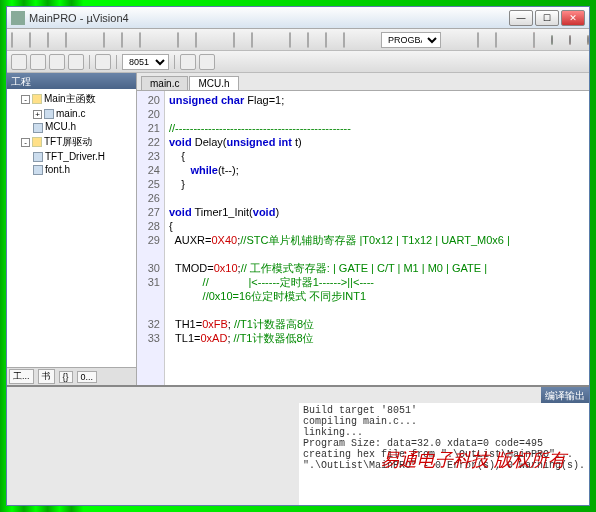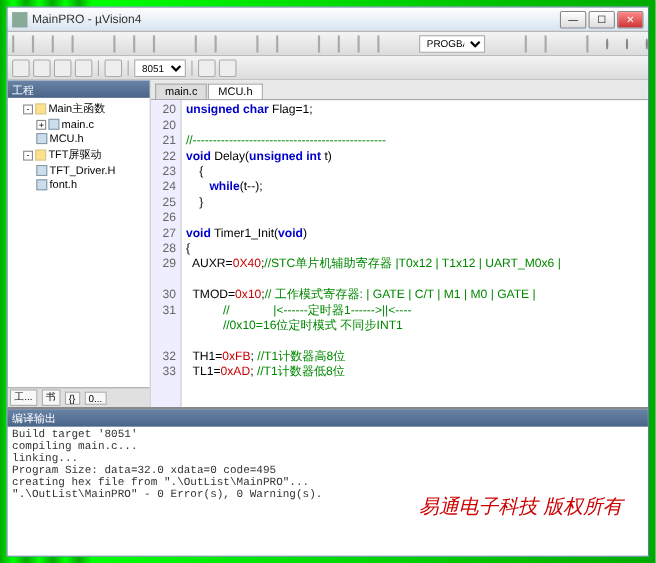--- a/index.html
+++ b/index.html
@@ -33,21 +33,21 @@
 .editor { flex: 1; display: flex; flex-direction: column; background: #fff; }
 .tabs { height: 18px; background: #e8e8e8; display: flex; align-items: flex-end; padding-left: 4px; border-bottom: 1px solid #aaa; font-size: 10px; }
 .tab { border: 1px solid #aaa; border-bottom: none; padding: 1px 8px; background: #ddd; margin-right: 1px; }
 .tab.active { background: #fff; }
 .code { flex: 1; display: flex; overflow: hidden; font-family: "Courier New", monospace; font-size: 11px; line-height: 14px; }
 .gutter { width: 28px; background: #eef; border-right: 1px solid #ccc; text-align: right; padding: 2px 4px 2px 0; color: #666; }
 .codetext { flex: 1; padding: 2px 4px; white-space: pre; overflow: hidden; }
 .kw { color: #0000cc; font-weight: bold; }
 .cm { color: #008800; }
 .op { color: #cc0000; }
-.output { height: 135px; border-top: 2px solid #888; display: flex; flex-direction: column; }
+.output { height: 120px; border-top: 2px solid #888; display: flex; flex-direction: column; align-items: flex-end; }
 .outtext { flex: 1; background: #fff; font-family: "Courier New", monospace; font-size: 10px; padding: 2px 4px; white-space: pre; overflow: hidden; color: #333; }
 .watermark { position: absolute; right: 30px; bottom: 40px; color: #c00; font-size: 18px; font-weight: normal; font-style: italic; }
 .status { height: 16px; background: linear-gradient(#f0f0f0,#d8d8d8); border-top: 1px solid #aaa; display: flex; justify-content: flex-end; align-items: center; padding: 0 6px; font-size: 10px; color: #336; }
 .circ { display:inline-block; width:10px; height:10px; border-radius:50%; border:1px solid #888; }
 </style>
 </head>
 <body>
 
 <div class="window">
   <div class="titlebar">

